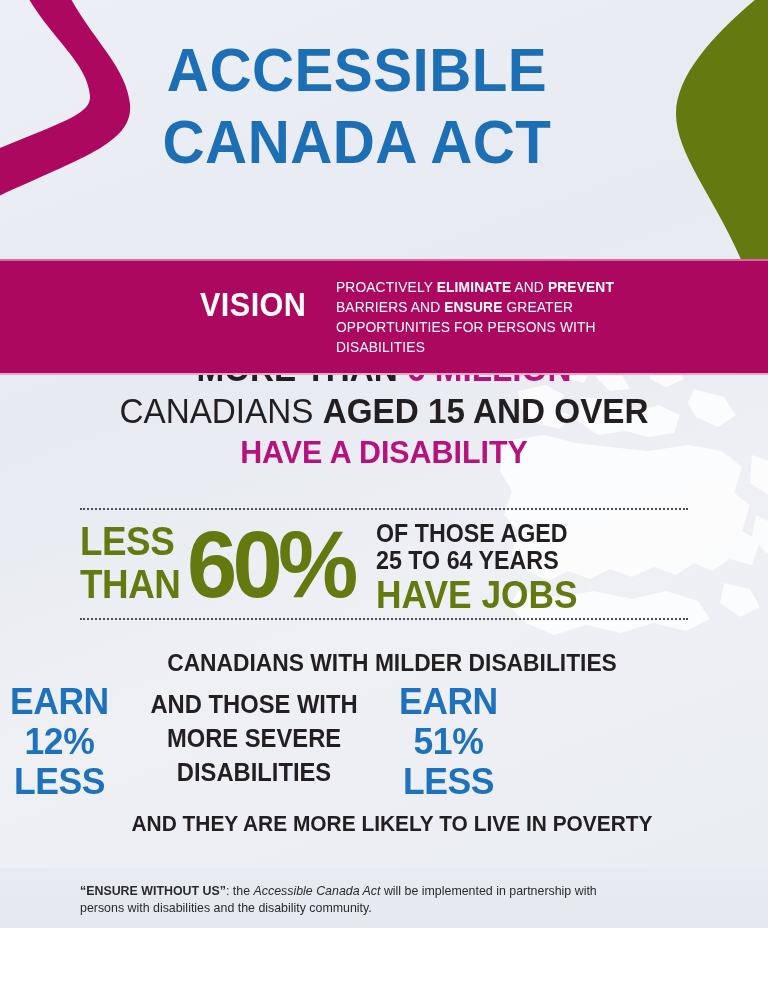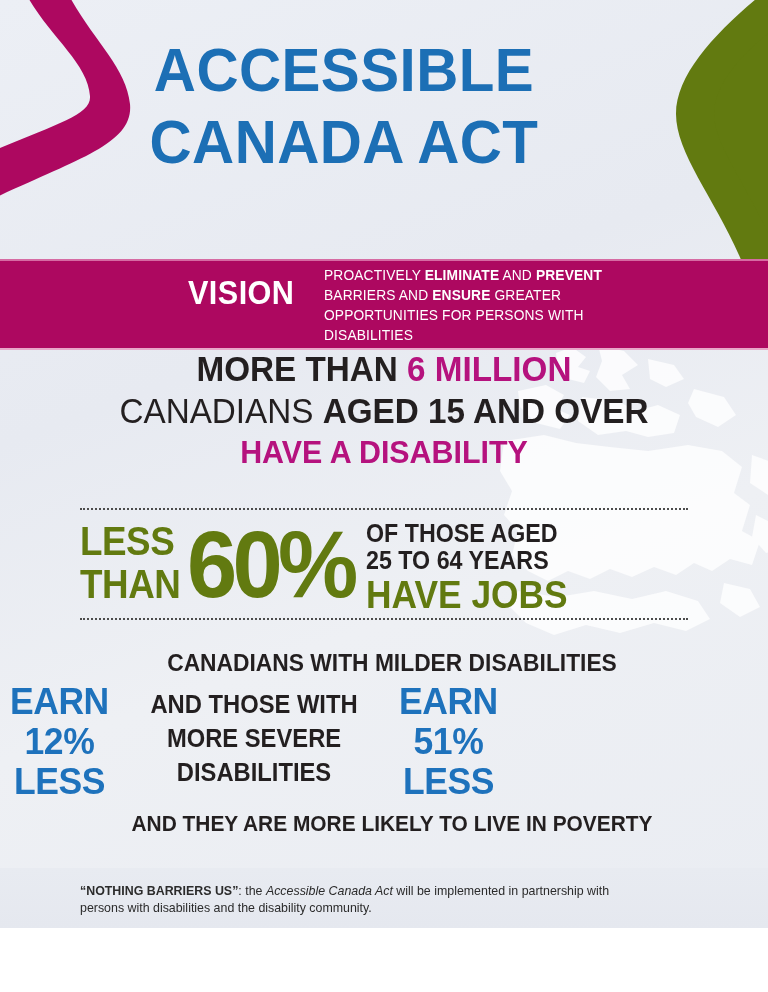--- a/index.html
+++ b/index.html
@@ -27,43 +27,43 @@
   .map-svg {
     position:absolute;
     left:498px; top:345px;
     width:290px; height:300px;
     pointer-events:none;
     opacity:.85;
   }
 
   
   .hero {
-    position:absolute; left:0; top:34px; width:688px;
+    position:absolute; left:13px; top:34px; width:688px;
     text-align:center;
     z-index:5;
   }
   .hero-line {
     display:block;
     color:#1C6FB5;
     font-weight:bold;
     font-size:62px;
     line-height:72px;
     letter-spacing:.5px;
     transform:scaleX(.94);
     white-space:nowrap;
   }
 
   
   .vision-band {
-    position:absolute; left:0; top:259px; width:768px; height:91px;
+    position:absolute; left:0; top:259px; width:768px; height:116px;
     background:#AD0860;
     border-top:2px solid #d66ba3;
     border-bottom:2px solid #e7a7c8;
     z-index:6;
-    display:flex; align-items:center;
+    display:flex; align-items:center;padding-left:12px;
   }
   .vision-inner { display:flex; align-items:flex-start; padding-left:188px; }
   .vision-word {
     color:#ffffff; font-weight:bold; font-size:34px; line-height:30px;
     letter-spacing:.5px; transform:scaleX(.9); transform-origin:left center;
     padding-top:12px; white-space:nowrap;
   }
   .vision-text {
     color:#ffffff; font-size:14.5px; line-height:20px;
     letter-spacing:.15px; transform:scaleX(.95); transform-origin:left top;
@@ -98,21 +98,21 @@
   .s60-left {
     color:#627A10; font-weight:bold; font-size:40px; line-height:43px;
     letter-spacing:-.5px; transform:scaleX(.92); transform-origin:left top;
     padding-top:6px; white-space:nowrap;
   }
   .s60-big {
     color:#627A10; font-weight:bold; font-size:95px; line-height:100px;
     letter-spacing:-5px; transform:scaleX(.95); transform-origin:left top;
     margin-left:-2px; white-space:nowrap;
   }
-  .s60-right { margin-left:4px; padding-top:6px; }
+  .s60-right { margin-left:14px; padding-top:6px; }
   .s60-r1, .s60-r2 {
     color:#231f20; font-weight:bold; font-size:25px; line-height:27px;
     transform:scaleX(.93); transform-origin:left top; white-space:nowrap;
   }
   .s60-r3 {
     color:#627A10; font-weight:bold; font-size:38px; line-height:42px;
     transform:scaleX(.93); transform-origin:left top; white-space:nowrap;
   }
 
   
@@ -245,21 +245,21 @@
       <div class="earn-col">
         <span class="r">EARN</span>
         <span class="r">51%</span>
         <span class="r">LESS</span>
       </div>
     </div>
     <div class="earn-foot">AND THEY ARE MORE LIKELY TO LIVE IN POVERTY</div>
   </div>
 
   <div class="quote-band"></div>
-  <div class="quote-text"><b>“NOTHING BARRIERS US”</b><span>: the </span><i>Accessible Canada Act</i><span> will be implemented in partnership with persons with disabilities and the disability community.</span></div>
+  <div class="quote-text"><b>“ENSURE WITHOUT US”</b><span>: the </span><i>Accessible Canada Act</i><span> will be implemented in partnership with persons with disabilities and the disability community.</span></div>
 
   <div class="footer">
     
 
     
   </div>
 
 </div>
 
 </body></html>

